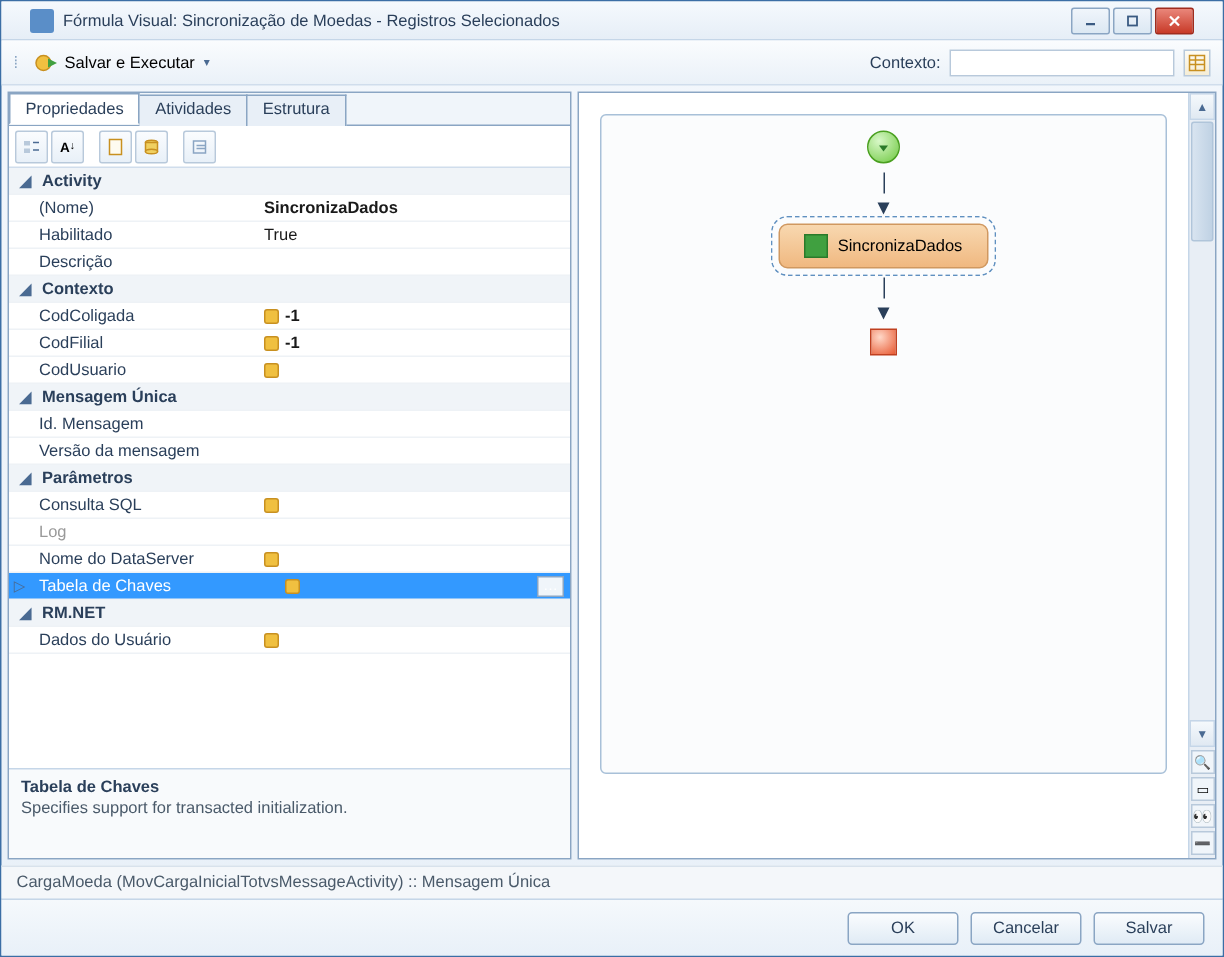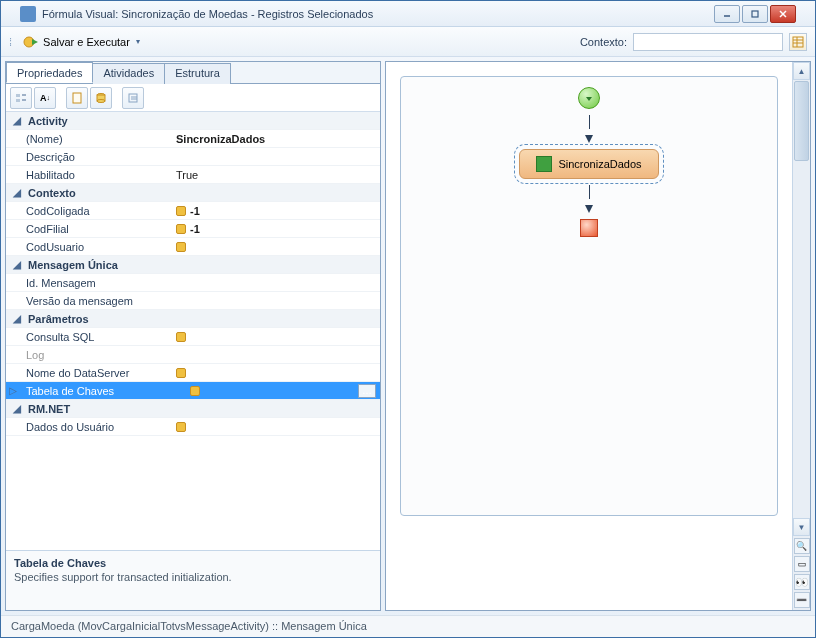--- a/index.html
+++ b/index.html
@@ -173,26 +173,26 @@
       <div class="prop-grid">
         <div class="pg-row pg-cat">
             <span class="pg-expand">◢</span>
             <span class="pg-key">Activity</span>
           </div>
         <div class="pg-row">
             <span class="pg-key">(Nome)</span>
             <span class="pg-val bold">SincronizaDados</span>
           </div>
         <div class="pg-row">
+            <span class="pg-key">Habilitado</span>
+            <span class="pg-val">True</span>
+          </div>
+        <div class="pg-row">
             <span class="pg-key">Descrição</span>
             <span class="pg-val"></span>
-          </div>
-        <div class="pg-row">
-            <span class="pg-key">Habilitado</span>
-            <span class="pg-val">True</span>
           </div>
         <div class="pg-row pg-cat">
             <span class="pg-expand">◢</span>
             <span class="pg-key">Contexto</span>
           </div>
         <div class="pg-row">
             <span class="pg-key">CodColigada</span>
             <span class="pg-val bold">
               <span class="pg-pill"></span>
               <span>-1</span>
@@ -300,13 +300,18 @@
           <div class="scroll-iconbtn">▭</div>
           <div class="scroll-iconbtn" style="font-size:11px;">👀</div>
           <div class="scroll-iconbtn">➖</div>
         </div>
       </div>
     </div>
   </div>
 
   <div class="breadcrumb">CargaMoeda  (MovCargaInicialTotvsMessageActivity)  ::  Mensagem Única</div>
 
+  <div class="footer">
+    <button class="btn">OK</button>
+    <button class="btn">Cancelar</button>
+    <button class="btn">Salvar</button>
+  </div>
 </div>
 
 </body></html>

